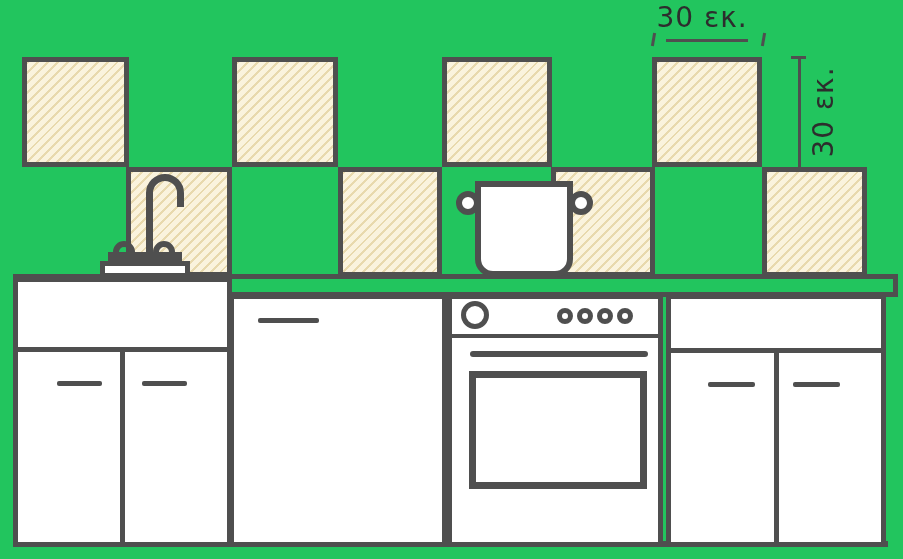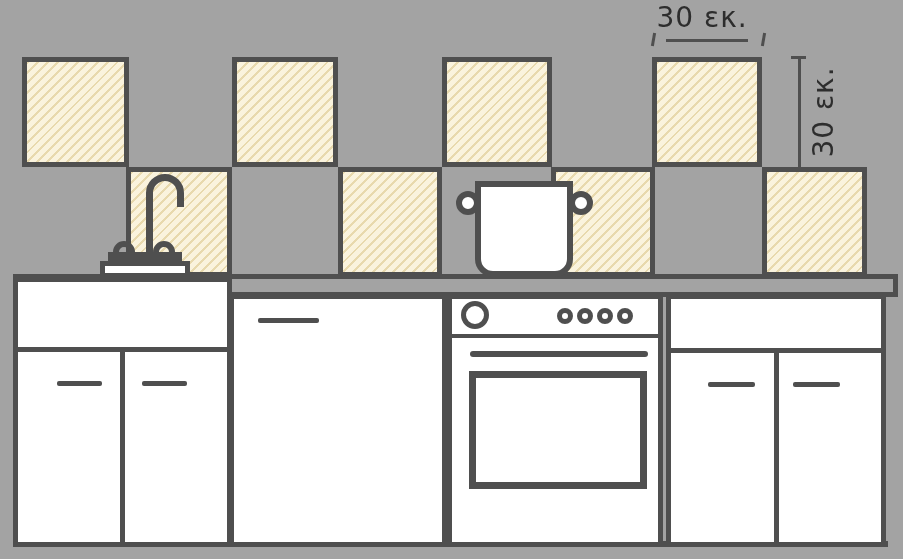--- a/index.html
+++ b/index.html
@@ -1,17 +1,17 @@
 <!DOCTYPE html>
 <html><head>
 <meta charset="utf-8">
 <style>
   html,body{margin:0;padding:0;background:#ffffff;}
   #stage{
-    position:relative;width:903px;height:559px;background:#a3a3a3;overflow:hidden;
+    position:relative;width:903px;height:559px;background:#22c55e;overflow:hidden;
     font-family:"DejaVu Sans", sans-serif;color:#2d2d2d;
   }
   .abs{position:absolute;box-sizing:border-box;}
   
   .tile{
     border:5px solid #4f4f4f;
     background:repeating-linear-gradient(135deg,#e8d9ad 0,#e8d9ad 2px,#faf3dd 2px,#faf3dd 7px);
   }
   .line{background:#4f4f4f;}
   .box{border:5px solid #4f4f4f;background:#ffffff;}

